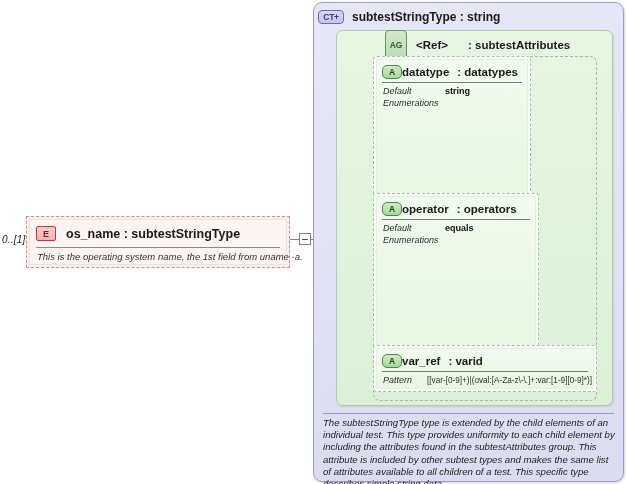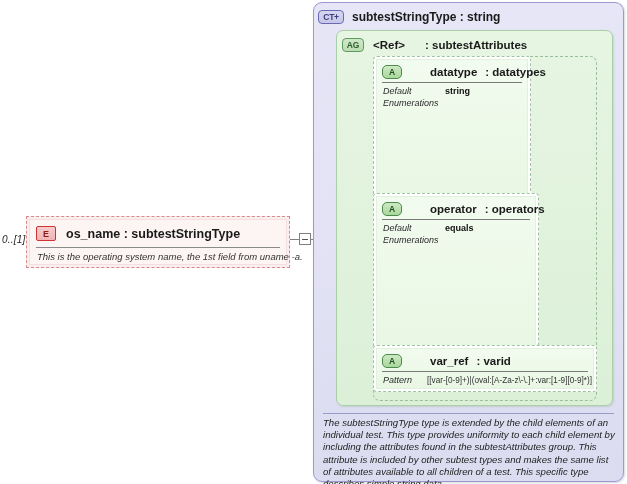--- a/index.html
+++ b/index.html
@@ -174,32 +174,33 @@
   #attr-group-header {
     position: absolute;
     left: 5px;
     top: 5px;
     height: 18px;
     display: flex;
     align-items: center;
   }
   .badge-ag {
     width: 22px;
-    height: 14px;
+    height: 30px;
     box-sizing: border-box;
     border: 1px solid #5f9b5f;
     background: linear-gradient(to bottom, #cfe8c8, #bcdcb4);
     border-radius: 4px;
     display: flex;
     align-items: center;
     justify-content: center;
     font-size: 8.5px;
     font-weight: bold;
     color: #2f5c2f;
     flex: none;
+    margin-left: 43px;
   }
   #attr-group-ref {
     margin-left: 9px;
     font-size: 11.5px;
     font-weight: bold;
     color: #1a1a1a;
     white-space: nowrap;
   }
   #attr-group-type {
     margin-left: 20px;
@@ -256,21 +257,21 @@
     border-radius: 5px;
     display: flex;
     align-items: center;
     justify-content: center;
     font-size: 8.5px;
     font-weight: bold;
     color: #24501f;
     flex: none;
   }
   .attr-name {
-    margin-left: 28px;
+    margin-left: 0;
     font-size: 11.5px;
     font-weight: bold;
     color: #1a1a1a;
     white-space: nowrap;
   }
   .attr-type {
     margin-left: 8px;
     font-size: 11.5px;
     font-weight: bold;
     color: #1a1a1a;

